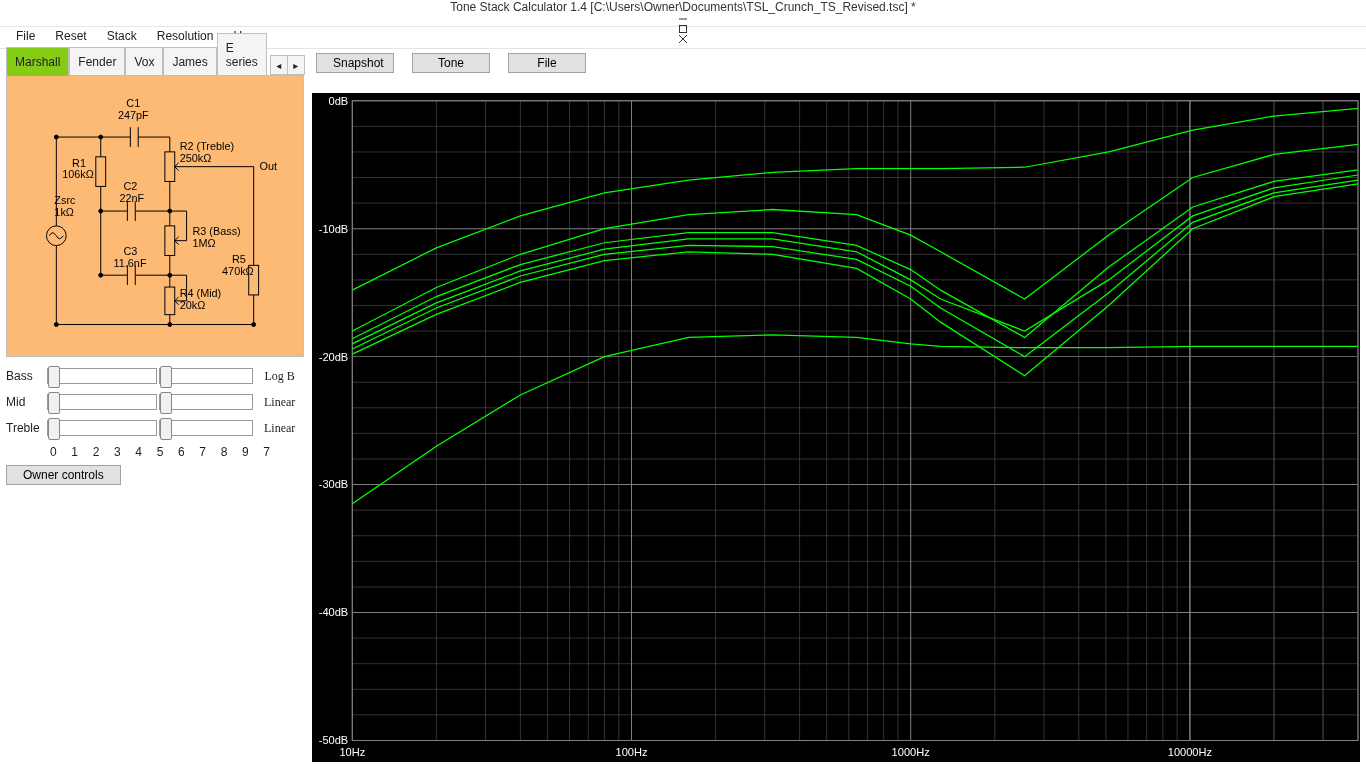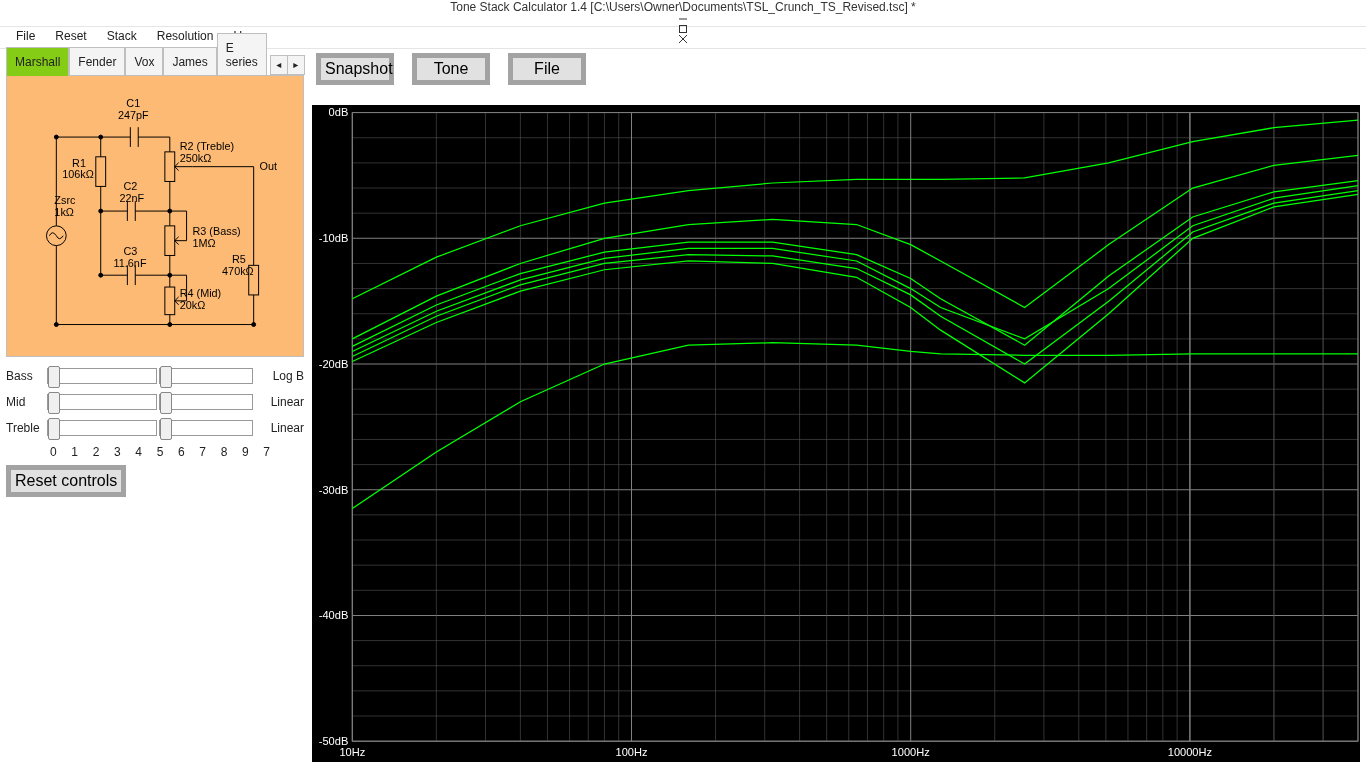--- a/index.html
+++ b/index.html
@@ -32,24 +32,24 @@
 #schematic-frame svg { width:100%; height:100%; }
 #schematic-frame text { font-family:"Segoe UI", Tahoma, sans-serif; font-size:11px; fill:#000; }
 
 
 #sliders { margin-top:8px; }
 #sliders .row { display:flex; align-items:center; height:22px; margin-bottom:4px; }
 #sliders .row .lbl { width:44px; }
 #sliders .row .track { flex:0 0 110px; height:16px; border:1px solid #999; background:#fff; position:relative; box-sizing:border-box; margin-right:2px; }
 #sliders .row .track.mini { flex:0 0 94px; }
 #sliders .row .thumb { position:absolute; top:-3px; width:10px; height:20px; background:#f0f0f0; border:1px solid #888; border-radius:2px; left:0; }
-#sliders .row .taper { width:52px; text-align:right; }
+#sliders .row .taper { width:52px; text-align:center;font-family:Liberation Serif, serif; }
 #ticks { display:flex; margin:6px 0 2px 44px; width:220px; justify-content:space-between; font-size:12px; }
 #resetbtn-wrap { margin-top:6px; }
-.winbutton { border:5px solid #a3a3a3; background:#e1e1e1; padding:2px 4px; font-size:16px; cursor:default; }
+.winbutton { border:1px solid #a3a3a3; background:#e1e1e1; padding:2px 16px; font-size:12px; cursor:default; }
 
 
 #plottoolbar { display:flex; gap:18px; padding:0 0 4px 4px; }
 #plottoolbar .winbutton { width:78px; text-align:center; }
 
 #plotarea { flex:1 1 auto; background:#000; position:relative; min-height:0;margin-top:16px; }
 #plotarea svg { width:100%; height:100%; display:block; }
 #plotarea text { font-family:"Segoe UI", Tahoma, sans-serif; font-size:11px; fill:#fff; }
 </style>
 </head>
@@ -237,21 +237,21 @@
           <span>3</span>
           <span>4</span>
           <span>5</span>
           <span>6</span>
           <span>7</span>
           <span>8</span>
           <span>9</span>
           <span>7</span>
         </div>
         <div id="resetbtn-wrap">
-          <button class="winbutton">Reset controls</button>
+          <button class="winbutton">Owner controls</button>
         </div>
       </div>
     </div>
 
     <div id="rightpane">
       <div id="plottoolbar">
         <button class="winbutton">Snapshot</button>
         <button class="winbutton">Tone</button>
         <button class="winbutton">File</button>
       </div>

